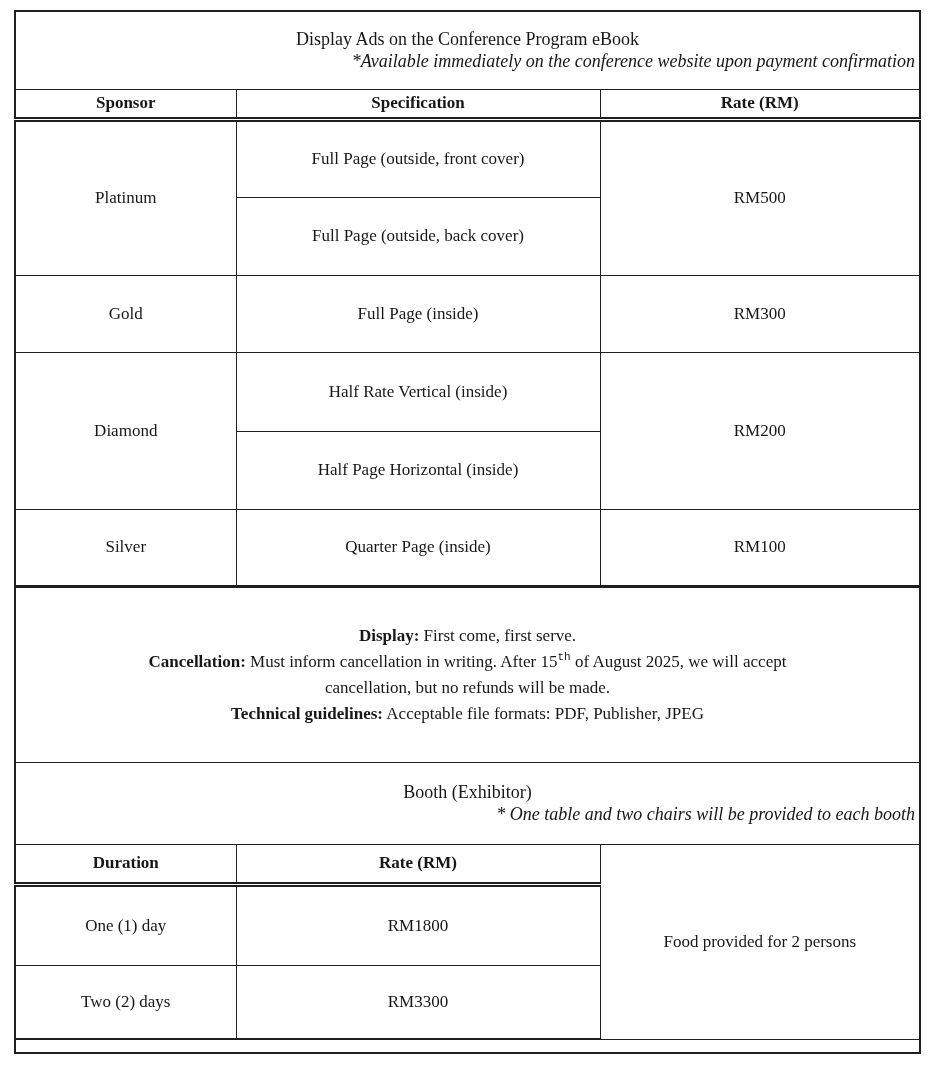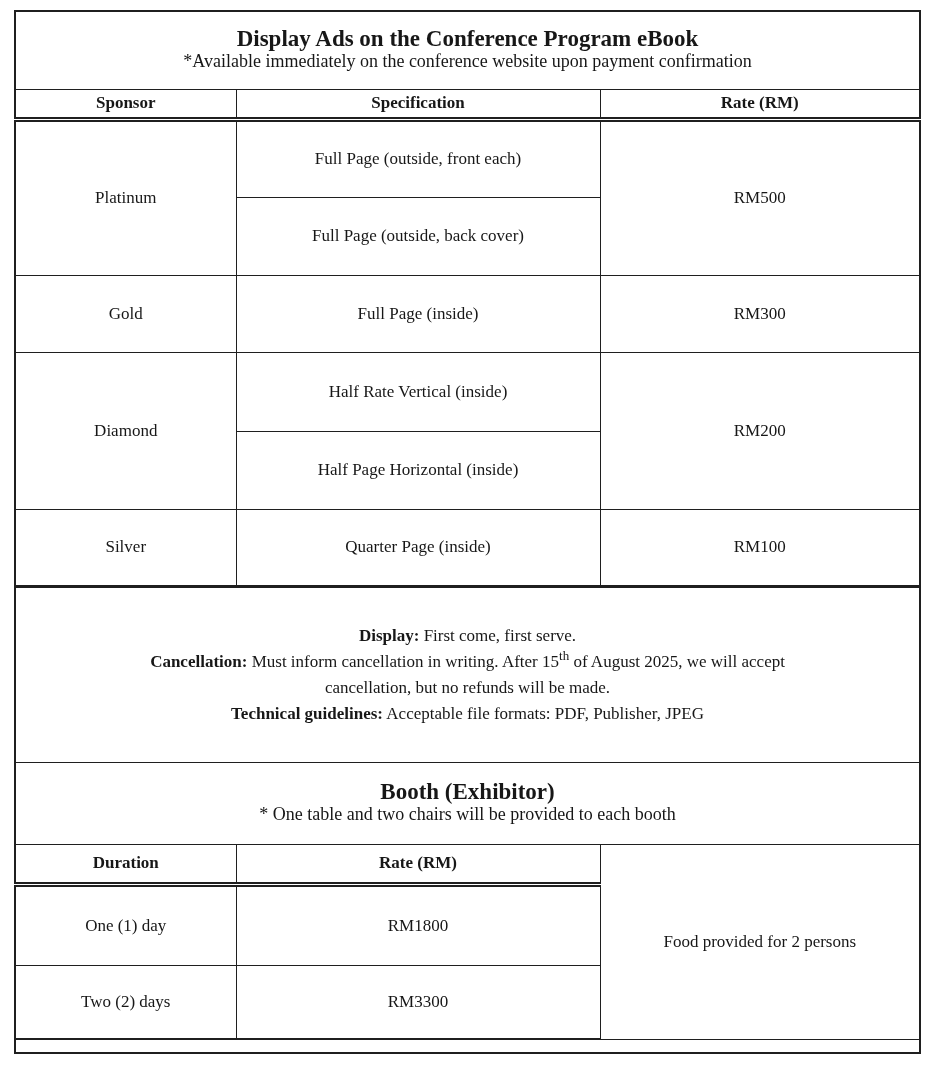--- a/index.html
+++ b/index.html
@@ -26,22 +26,22 @@
     overflow: hidden;
   }
   table.doc { border: 2.5px solid #1f1f1f; }
 
   
   td.section-title {
     vertical-align: top;
     padding-top: 7px;
     border-bottom: 5px double #1f1f1f;
   }
-  .title-main { font-weight: bold; font-size: 23px; line-height: 22px; }
-  .title-sub  { font-size: 18px; line-height: 22px; }
+  .title-main { font-weight: normal; font-size: 18px; line-height: 22px; }
+  .title-sub  { font-style: italic; font-size: 18px; line-height: 22px; text-align: right; }
 
   
   tr.head-row td {
     font-weight: bold;
     border-bottom: 5px double #1f1f1f;
   }
 
   
   tr.silver-row td { border-bottom: 3px solid #1f1f1f; margin-left: 37px; }
   td.notes-cell {
@@ -50,21 +50,21 @@
     padding: 5px 12px;
     line-height: 26px;
     border-bottom: 5px double #1f1f1f;
   }
   td.booth-title { border-bottom: 2px solid #1f1f1f; }
   tr.booth-head td.bh { font-weight: bold; border-bottom: 5px double #1f1f1f; margin-left: 28px; }
   tr.last-full td { border-bottom: 2.5px solid #1f1f1f; }
   tr.partial-row td { border-bottom: none; }
 
   .bold { font-weight: bold; }
-  sup { font-size: 13px; line-height: 0; }
+  sup { font-size: 11px; line-height: 0; font-family: Liberation Mono, monospace; }
 </style>
 </head>
 <body>
 
 <div class="page">
   <table class="doc">
     <colgroup>
       <col style="width:221px">
       <col style="width:364px">
       <col style="width:320px">
@@ -79,21 +79,21 @@
     </tr>
 
     <tr class="head-row" style="height:30px">
       <td>Sponsor</td>
       <td>Specification</td>
       <td>Rate (RM)</td>
     </tr>
 
     <tr style="height:78px">
       <td rowspan="2">Platinum</td>
-      <td>Full Page (outside, front each)</td>
+      <td>Full Page (outside, front cover)</td>
       <td rowspan="2">RM500</td>
     </tr>
     <tr style="height:78px">
       <td>Full Page (outside, back cover)</td>
     </tr>
 
     <tr style="height:77px">
       <td>Gold</td>
       <td>Full Page (inside)</td>
       <td>RM300</td>

